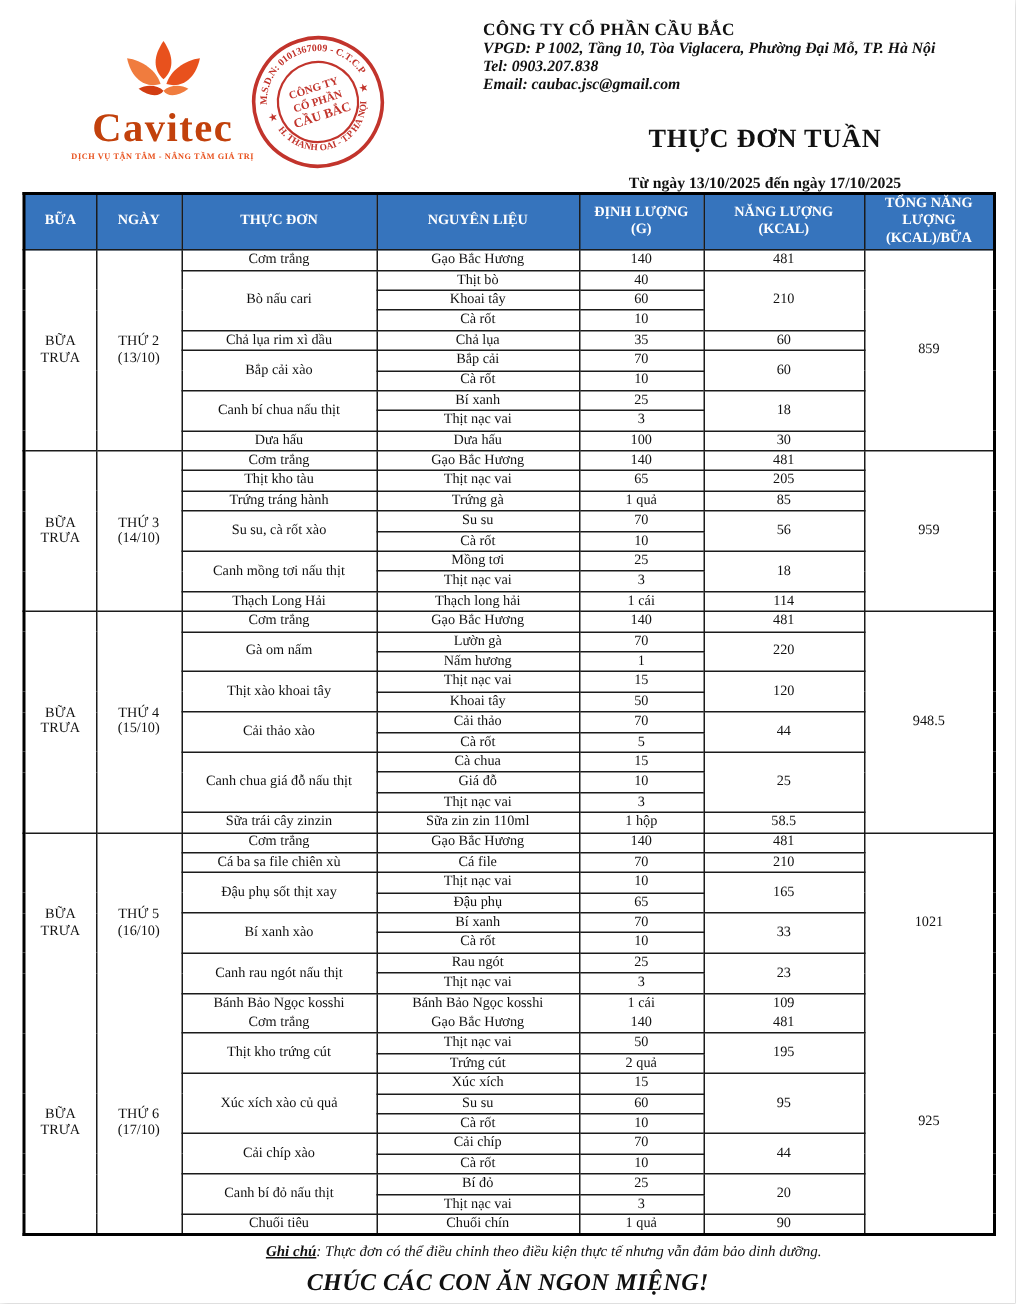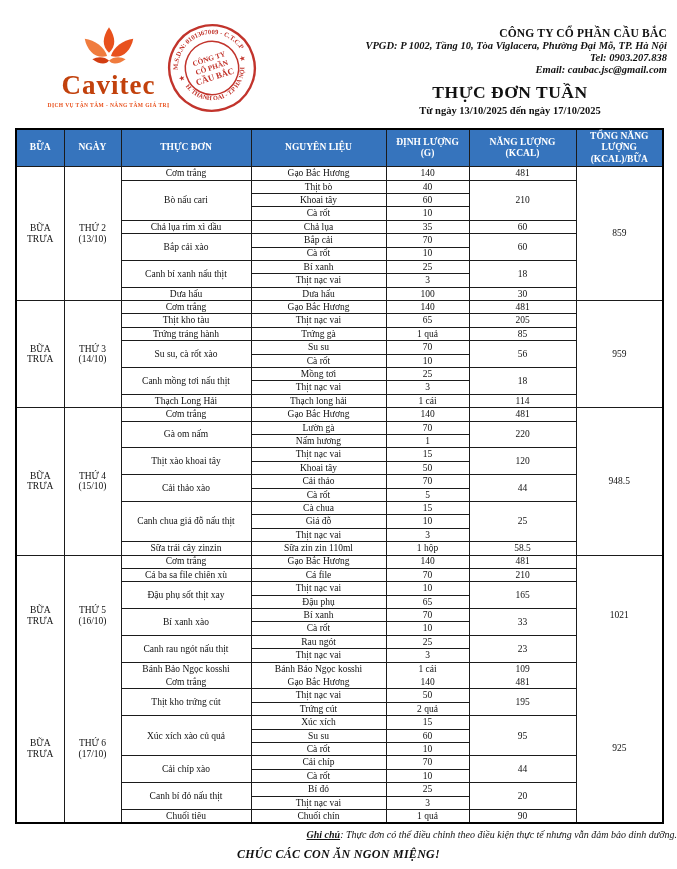--- a/index.html
+++ b/index.html
@@ -13,26 +13,26 @@
     overflow: hidden;
     box-shadow: 2px 2px 4px rgba(0,0,0,.25);
   }
   
   .doc-header { position: relative; width: 100%; height: 128px; }
   .logo { position: absolute; left: 36px; top: 26px; width: 145px; text-align: center; }
   .logo svg { display: block; margin: 0 auto; }
   .brand { font-family: "Liberation Serif", serif; font-size: 27px; font-weight: bold; color: #c2410c; line-height: 1; letter-spacing: 1px; }
   .tagline { font-size: 5.5px; color: #e8511d; letter-spacing: .4px; margin-top: 3px; font-weight: bold; }
   .stamp { position: absolute; left: 166px; top: 22px; width: 92px; height: 92px; }
-  .company { position: absolute; left: 322px; top: 27px; width: 345px; text-align: right; font-weight: bold; }
+  .company { position: absolute; left: 322px; top: 14px; width: 345px; text-align: left; font-weight: bold; }
   .company .c-name { font-size: 11.5px; letter-spacing: .2px; }
   .company .c-line { font-size: 10.5px; margin-top: 1px; font-style: italic; }
   .title-wrap { position: absolute; left: 345px; top: 82px; width: 330px; text-align: center; }
   .doc-title { font-size: 17.5px; font-weight: bold; letter-spacing: .5px; }
-  .doc-subtitle { font-size: 10.5px; font-weight: bold; margin-top: 2px; }
+  .doc-subtitle { font-size: 10.5px; font-weight: bold; margin-top: 14px; }
   
   table.menu {
     border-collapse: collapse; table-layout: fixed;
     margin-left: 15px; width: 647px;
     font-family: "Liberation Serif", serif;
   }
   table.menu { border: 2px solid #000; }
   table.menu th, table.menu td { border: 1px solid #1b1b1b; }
   table.menu th {
     background: #3674bd; color: #fff;
@@ -44,23 +44,23 @@
   table.menu td {
     font-size: 9.5px; height: 13.4px;
     padding: 0 2px; line-height: 1.1;
     text-align: center; vertical-align: middle;
     background: #fff;
   }
   td.c-meal, td.c-day { white-space: pre-line; margin-top: 11px; }
   td.nb { border-bottom: none !important; }
   td.nt { border-top: none !important; }
   
-  .note { text-align: right; font-size: 10px; font-style: italic; margin-top: 5px; padding-left: 48px; }
+  .note { text-align: center; font-size: 10px; font-style: italic; margin-top: 5px; padding-left: 48px; }
   .note .note-label { font-weight: bold; text-decoration: underline; }
-  .wish { text-align: center; font-size: 12px; font-style: italic; font-weight: bold; margin-top: 7px; letter-spacing: .3px; }
+  .wish { text-align: center; font-size: 16px; font-style: italic; font-weight: bold; margin-top: 7px; letter-spacing: .3px; }
 </style>
 </head>
 <body>
 
 <div class="page">
 
   <div class="doc-header">
 
     <div class="logo">
       <svg width="64" height="46" viewBox="0 0 100 72">
@@ -169,21 +169,21 @@
           <td rowspan="2" class="c-dish">Bắp cải xào</td>
           <td class="c-ing">Bắp cải</td>
           <td class="c-qty">70</td>
           <td rowspan="2" class="c-energy">60</td>
         </tr>
         <tr>
           <td class="c-ing">Cà rốt</td>
           <td class="c-qty">10</td>
         </tr>
         <tr>
-          <td rowspan="2" class="c-dish">Canh bí xanh nấu thịt</td>
+          <td rowspan="2" class="c-dish">Canh bí chua nấu thịt</td>
           <td class="c-ing">Bí xanh</td>
           <td class="c-qty">25</td>
           <td rowspan="2" class="c-energy">18</td>
         </tr>
         <tr>
           <td class="c-ing">Thịt nạc vai</td>
           <td class="c-qty">3</td>
         </tr>
         <tr>
           <td class="c-dish">Dưa hấu</td>

